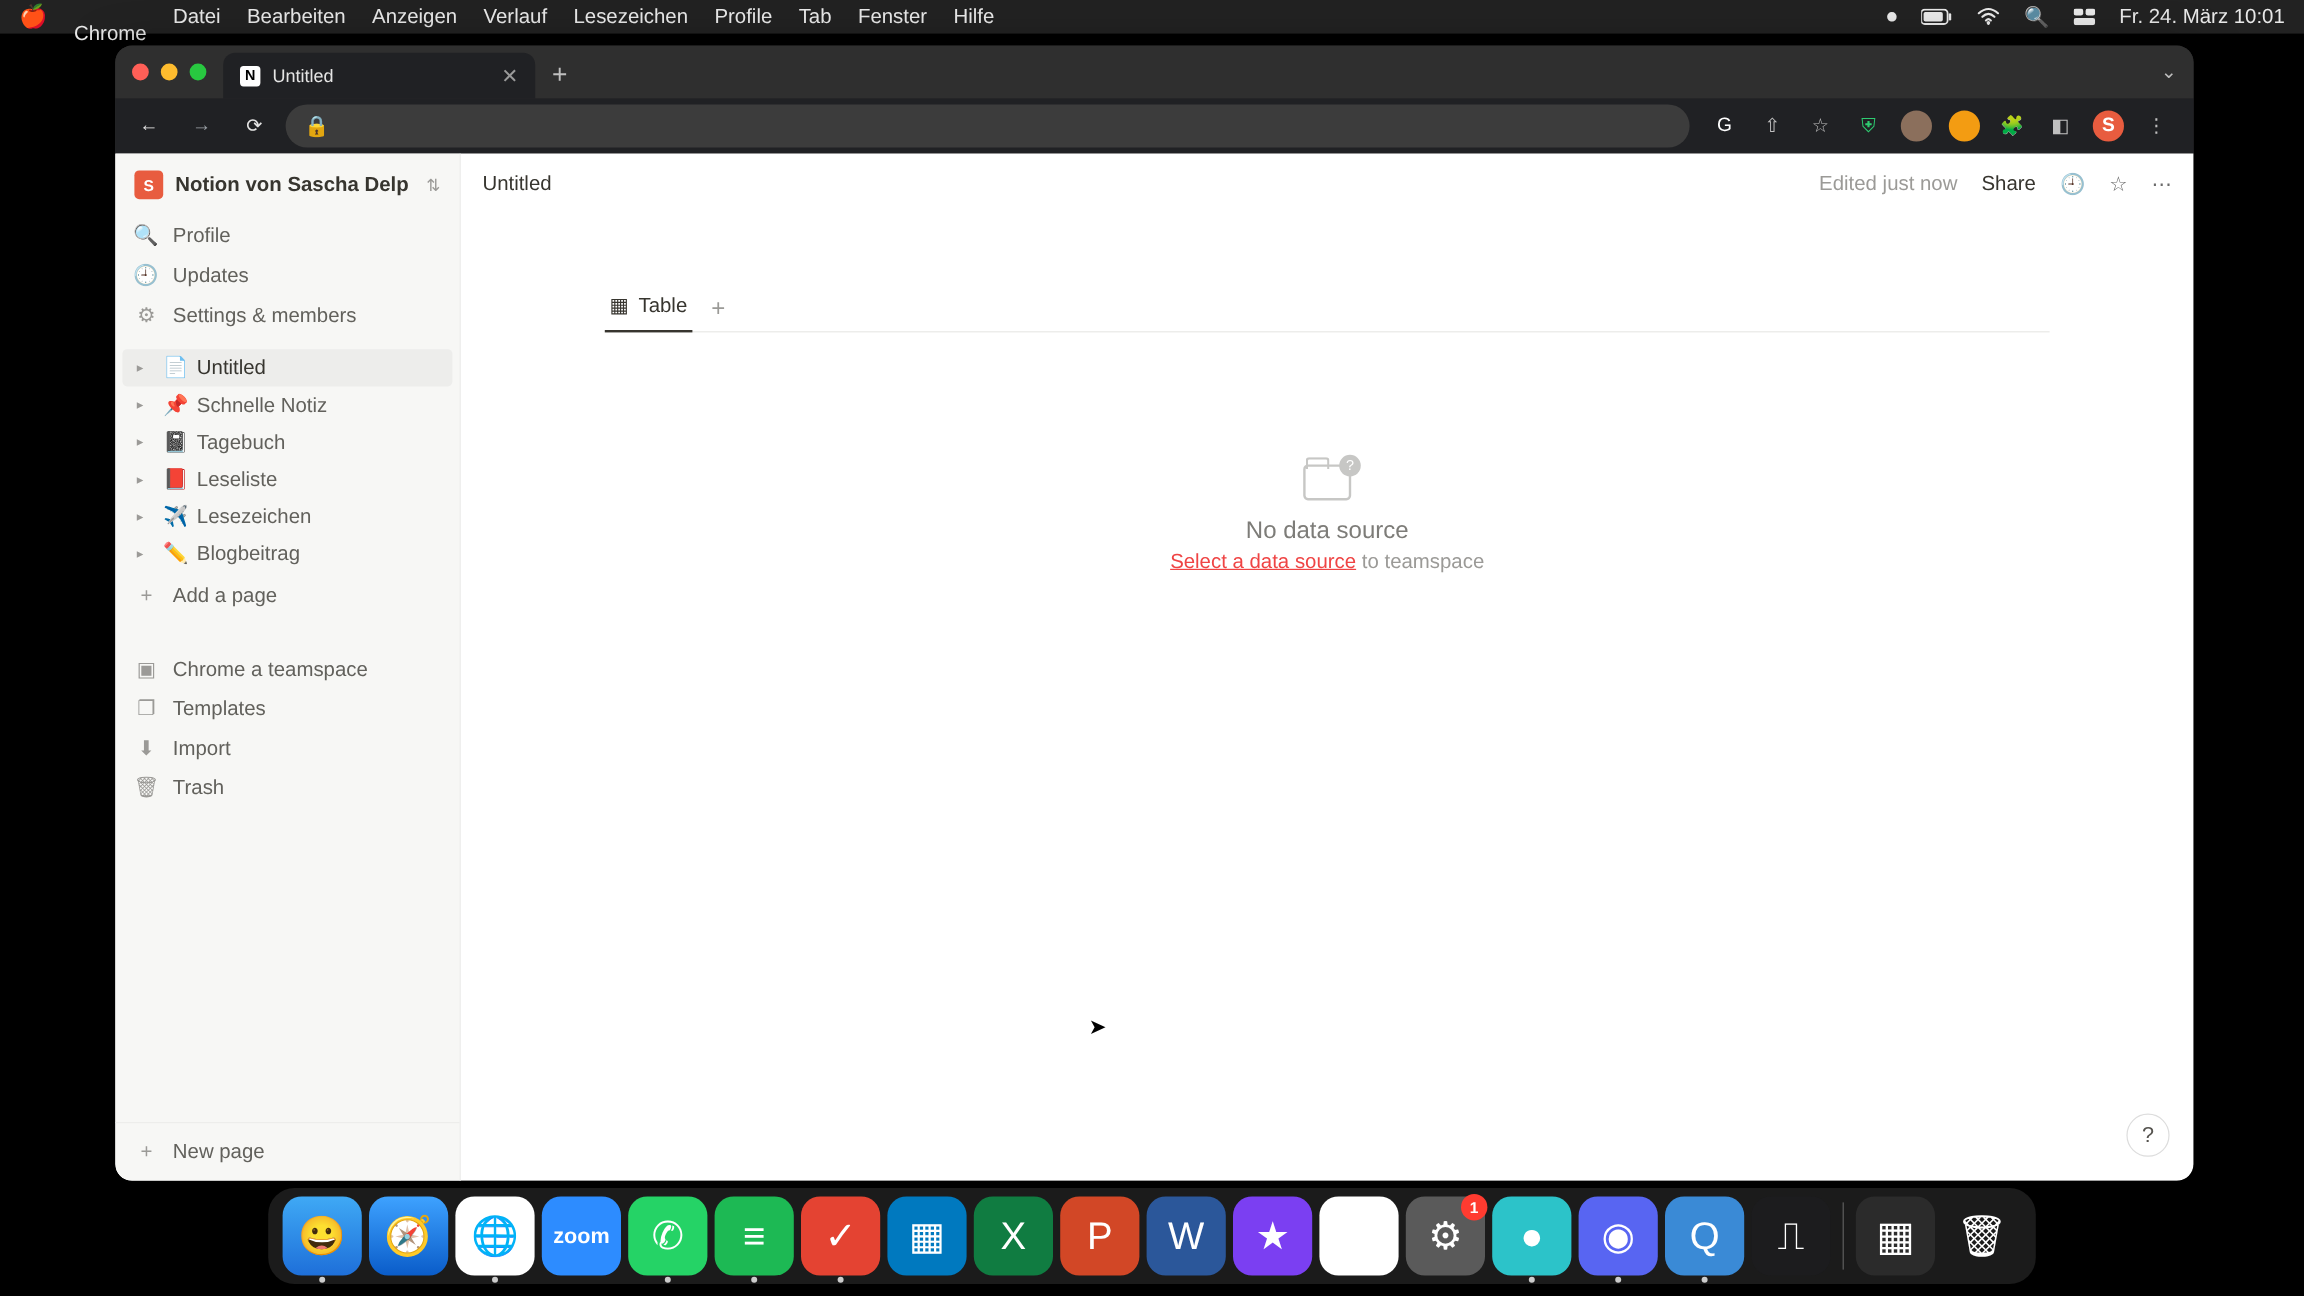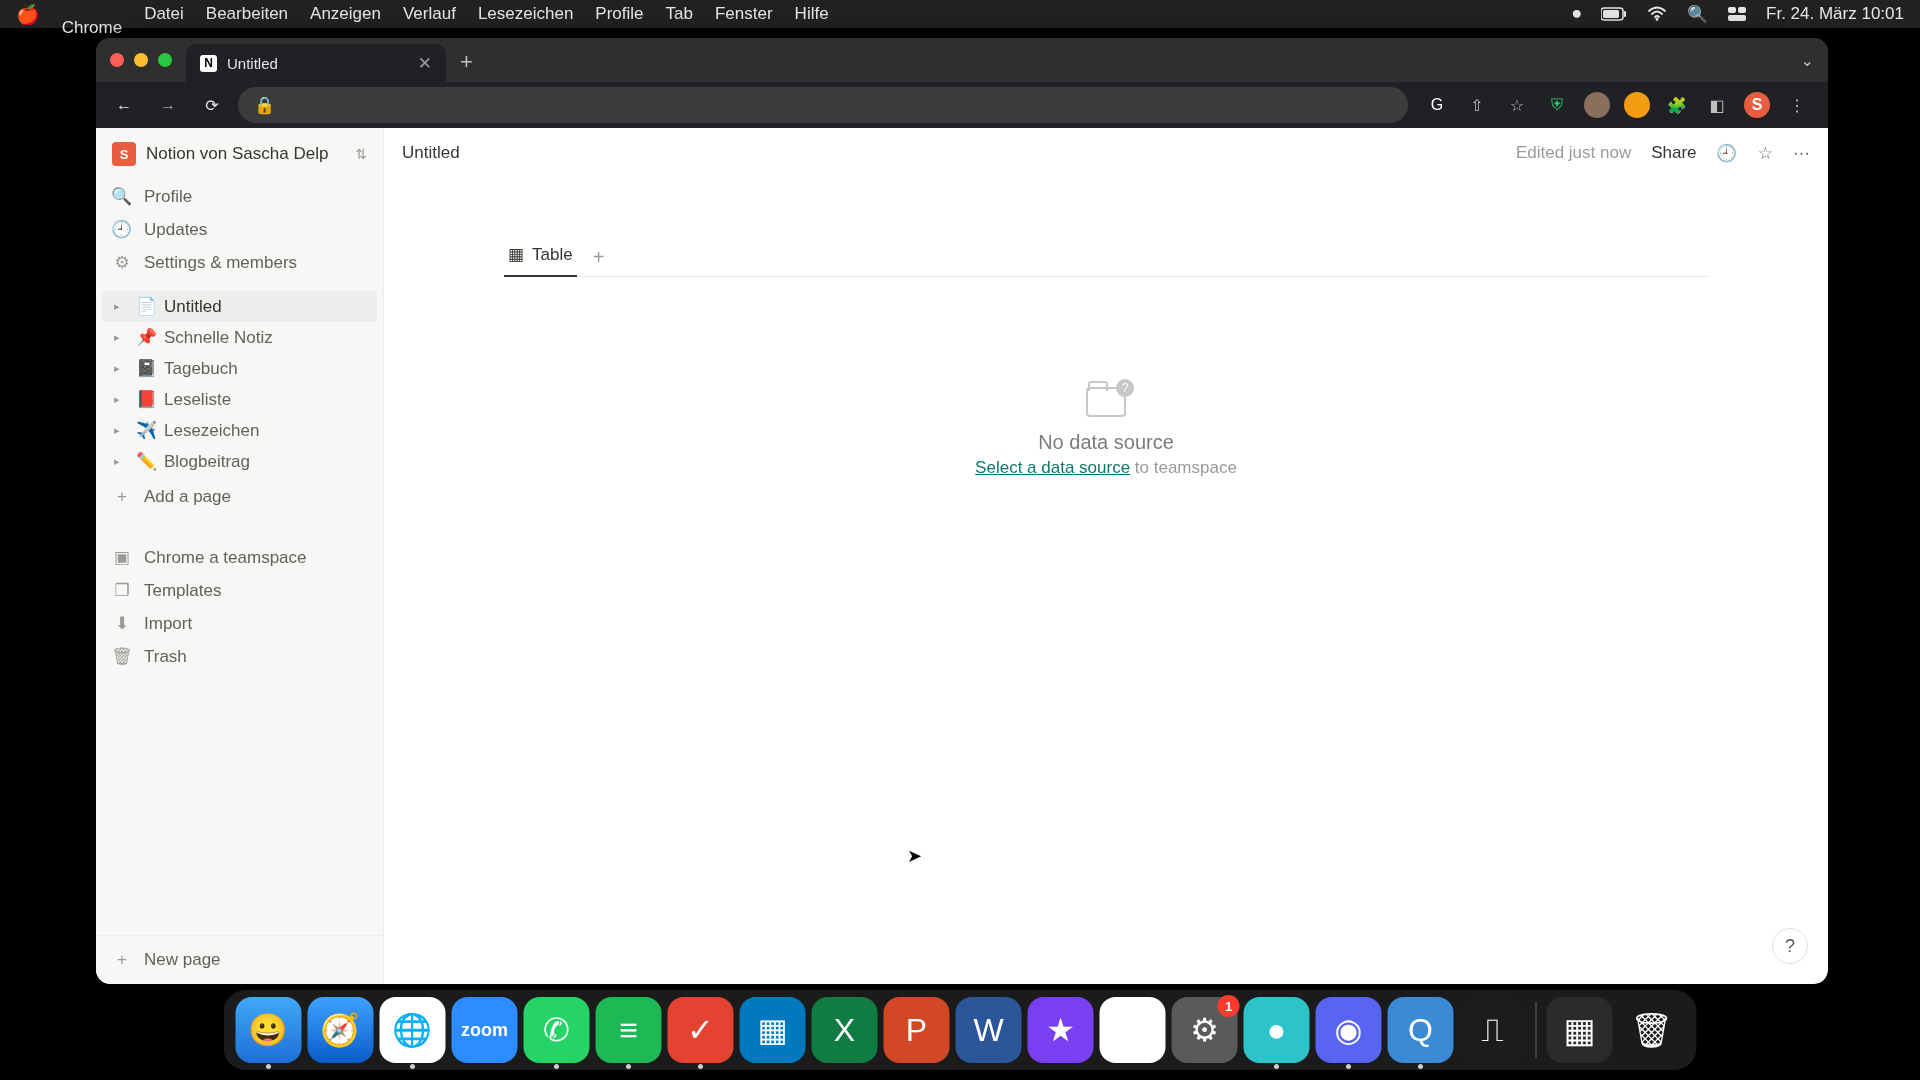--- a/index.html
+++ b/index.html
@@ -37,21 +37,21 @@
 .ext-icons { display:flex; align-items:center; gap:14px; padding:0 8px; }
 .ext { width:26px; height:26px; border-radius:50%; display:flex; align-items:center; justify-content:center; font-size:16px; }
 .ext.circle{background:#444;}
 .avatar-ext{background:#e85c3f;color:#fff;font-weight:600;}
 
 
 .notion { flex:1; background:#fff; display:flex; border-radius:0 0 14px 14px; overflow:hidden; }
 .sidebar { width:288px; background:#f7f7f5; display:flex; flex-direction:column; font-size:17px; color:#37352f; border-right:1px solid #ededeb; }
 .ws { display:flex; align-items:center; gap:10px; padding:14px 16px; }
 .ws .ico { width:24px;height:24px;background:#e85c3f;border-radius:4px;color:#fff;font-size:13px;font-weight:700;display:flex;align-items:center;justify-content:center;}
-.ws .name { font-weight:400; flex:1; }
+.ws .name { font-weight:700; flex:1; }
 .ws .chev { color:#9b9a97; font-size:14px; }
 .side-item { display:flex; align-items:center; gap:12px; padding:6px 16px; color:#62615c; cursor:pointer; }
 .side-item .icon{width:20px;display:flex;justify-content:center;color:#9b9a97;}
 .pages { margin-top:12px; }
 .page-row { display:flex; align-items:center; gap:8px; padding:5px 10px 5px 12px; color:#62615c; border-radius:4px; margin:0 6px; }
 .page-row.active{background:#ededeb;color:#37352f;font-weight:500;}
 .page-row .tri{color:#9b9a97;font-size:11px;width:14px;}
 .page-row .em{width:20px;text-align:center;}
 .sidebar-bottom { margin-top:auto; border-top:1px solid #ededeb; }
 
@@ -65,21 +65,21 @@
 .content { flex:1; padding:60px 120px 0 120px; position:relative; }
 .view-tabs { display:flex; align-items:center; gap:16px; border-bottom:1px solid #e9e9e7; }
 .view-tab { display:flex; align-items:center; gap:8px; padding:6px 4px 10px 4px; font-size:17px; color:#37352f; font-weight:500; border-bottom:2px solid #37352f; margin-bottom:-1px; }
 .add-view{color:#9b9a97;font-size:20px;}
 .empty { margin-top:110px; display:flex; flex-direction:column; align-items:center; color:#9b9a97; }
 .empty .folder{width:40px;height:30px;border:2px solid #c7c7c5;border-radius:4px;position:relative;margin-bottom:14px;}
 .empty .folder::before{content:"";position:absolute;top:-8px;left:0;width:16px;height:8px;border:2px solid #c7c7c5;border-bottom:none;border-radius:3px 3px 0 0;}
 .empty .q{position:absolute;top:-10px;right:-10px;width:18px;height:18px;border-radius:50%;background:#c7c7c5;color:#fff;font-size:12px;display:flex;align-items:center;justify-content:center;}
 .empty h3{color:#7d7c78;font-size:20px;font-weight:500;margin-bottom:4px;}
 .empty .sub{font-size:17px;}
-.empty .sub .link{color:#0f766e;text-decoration:underline;cursor:pointer;}
+.empty .sub .link{color:#ef4444;text-decoration:underline;cursor:pointer;}
 .help-btn { position:absolute; right:20px; bottom:20px; width:36px; height:36px; border:1px solid #ddd; border-radius:50%; display:flex; align-items:center; justify-content:center; color:#55534f; font-size:18px; background:#fff; }
 
 
 .dock { position:absolute; bottom:10px; left:50%; transform:translateX(-50%); height:80px; background:rgba(60,60,60,0.45); border-radius:22px; padding:6px 12px; display:flex; align-items:center; gap:6px; backdrop-filter:blur(10px); }
 .dock .app-ico{width:66px;height:66px;border-radius:16px;display:flex;align-items:center;justify-content:center;font-size:32px;color:#fff;position:relative;}
 .dock .badge{position:absolute;top:-2px;right:-2px;background:#ff3b30;color:#fff;border-radius:50%;width:22px;height:22px;font-size:13px;display:flex;align-items:center;justify-content:center;font-weight:600;}
 .dock .sep{width:1px;height:56px;background:rgba(255,255,255,0.3);margin:0 4px;}
 .dock .running{position:absolute;bottom:-6px;left:50%;transform:translateX(-50%);width:5px;height:5px;background:#ccc;border-radius:50%;}
 
 .cursor{position:absolute;left:907px;top:845px;font-size:18px;color:#000;pointer-events:none;}

